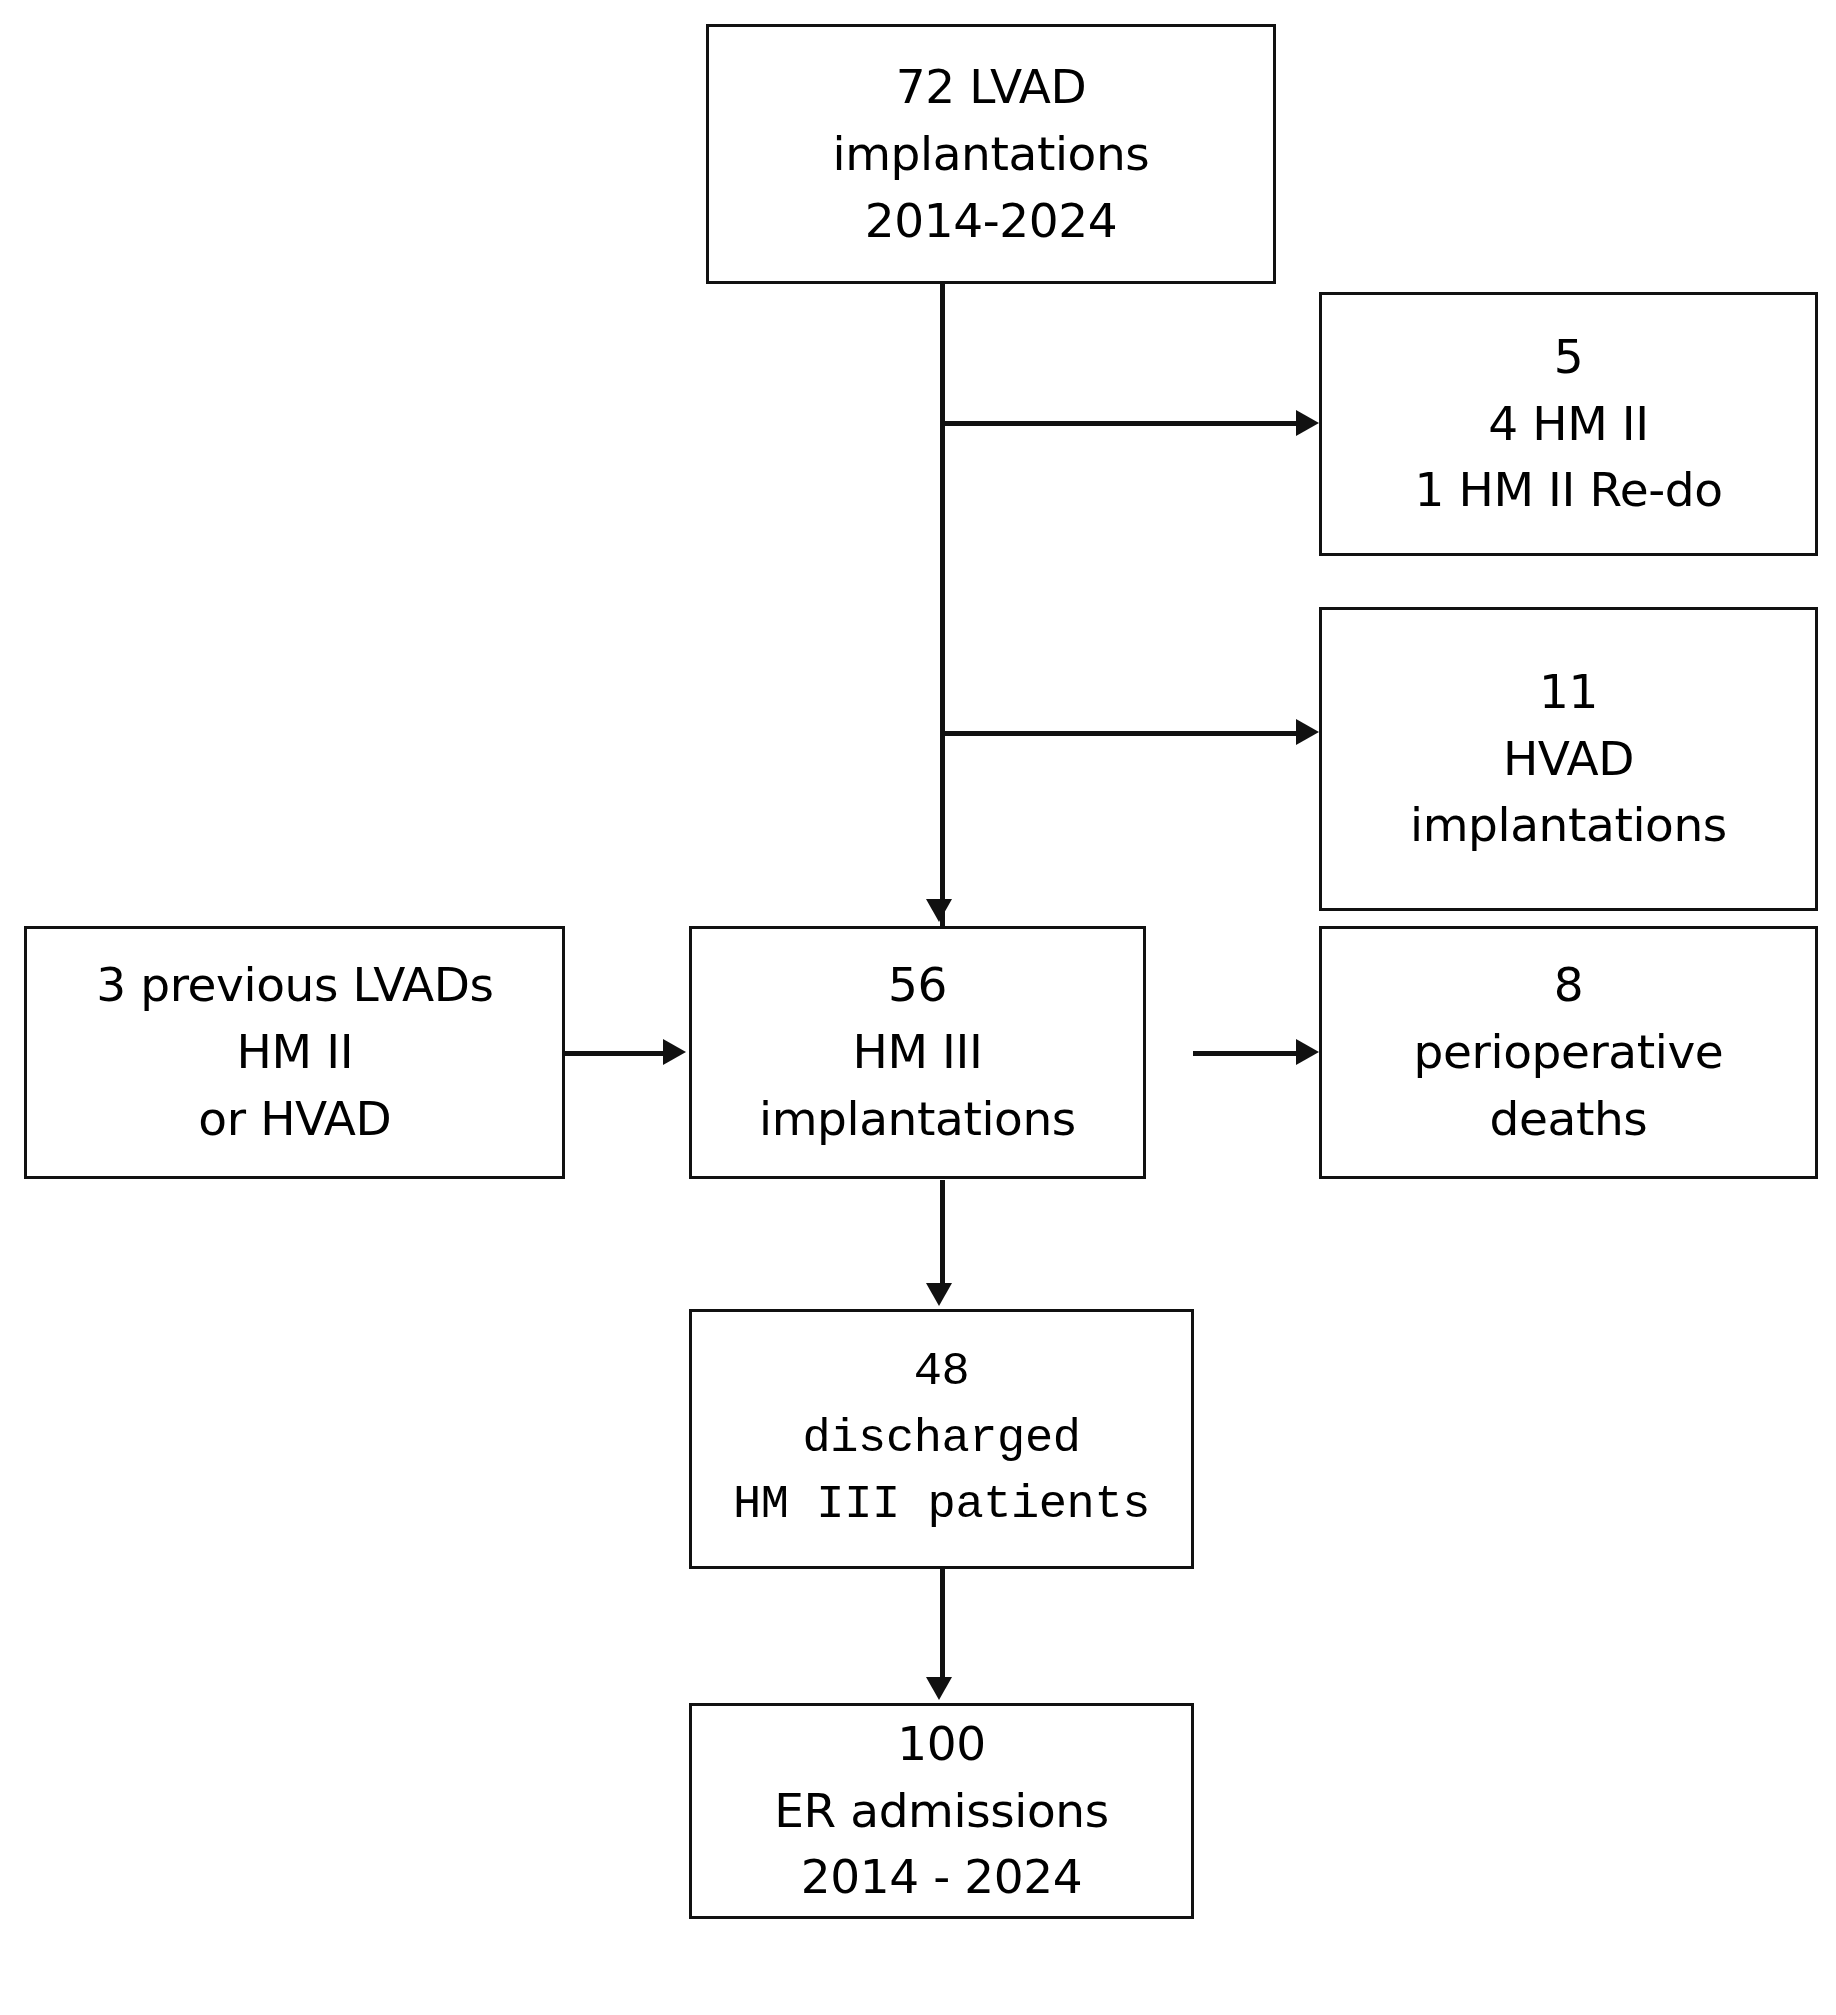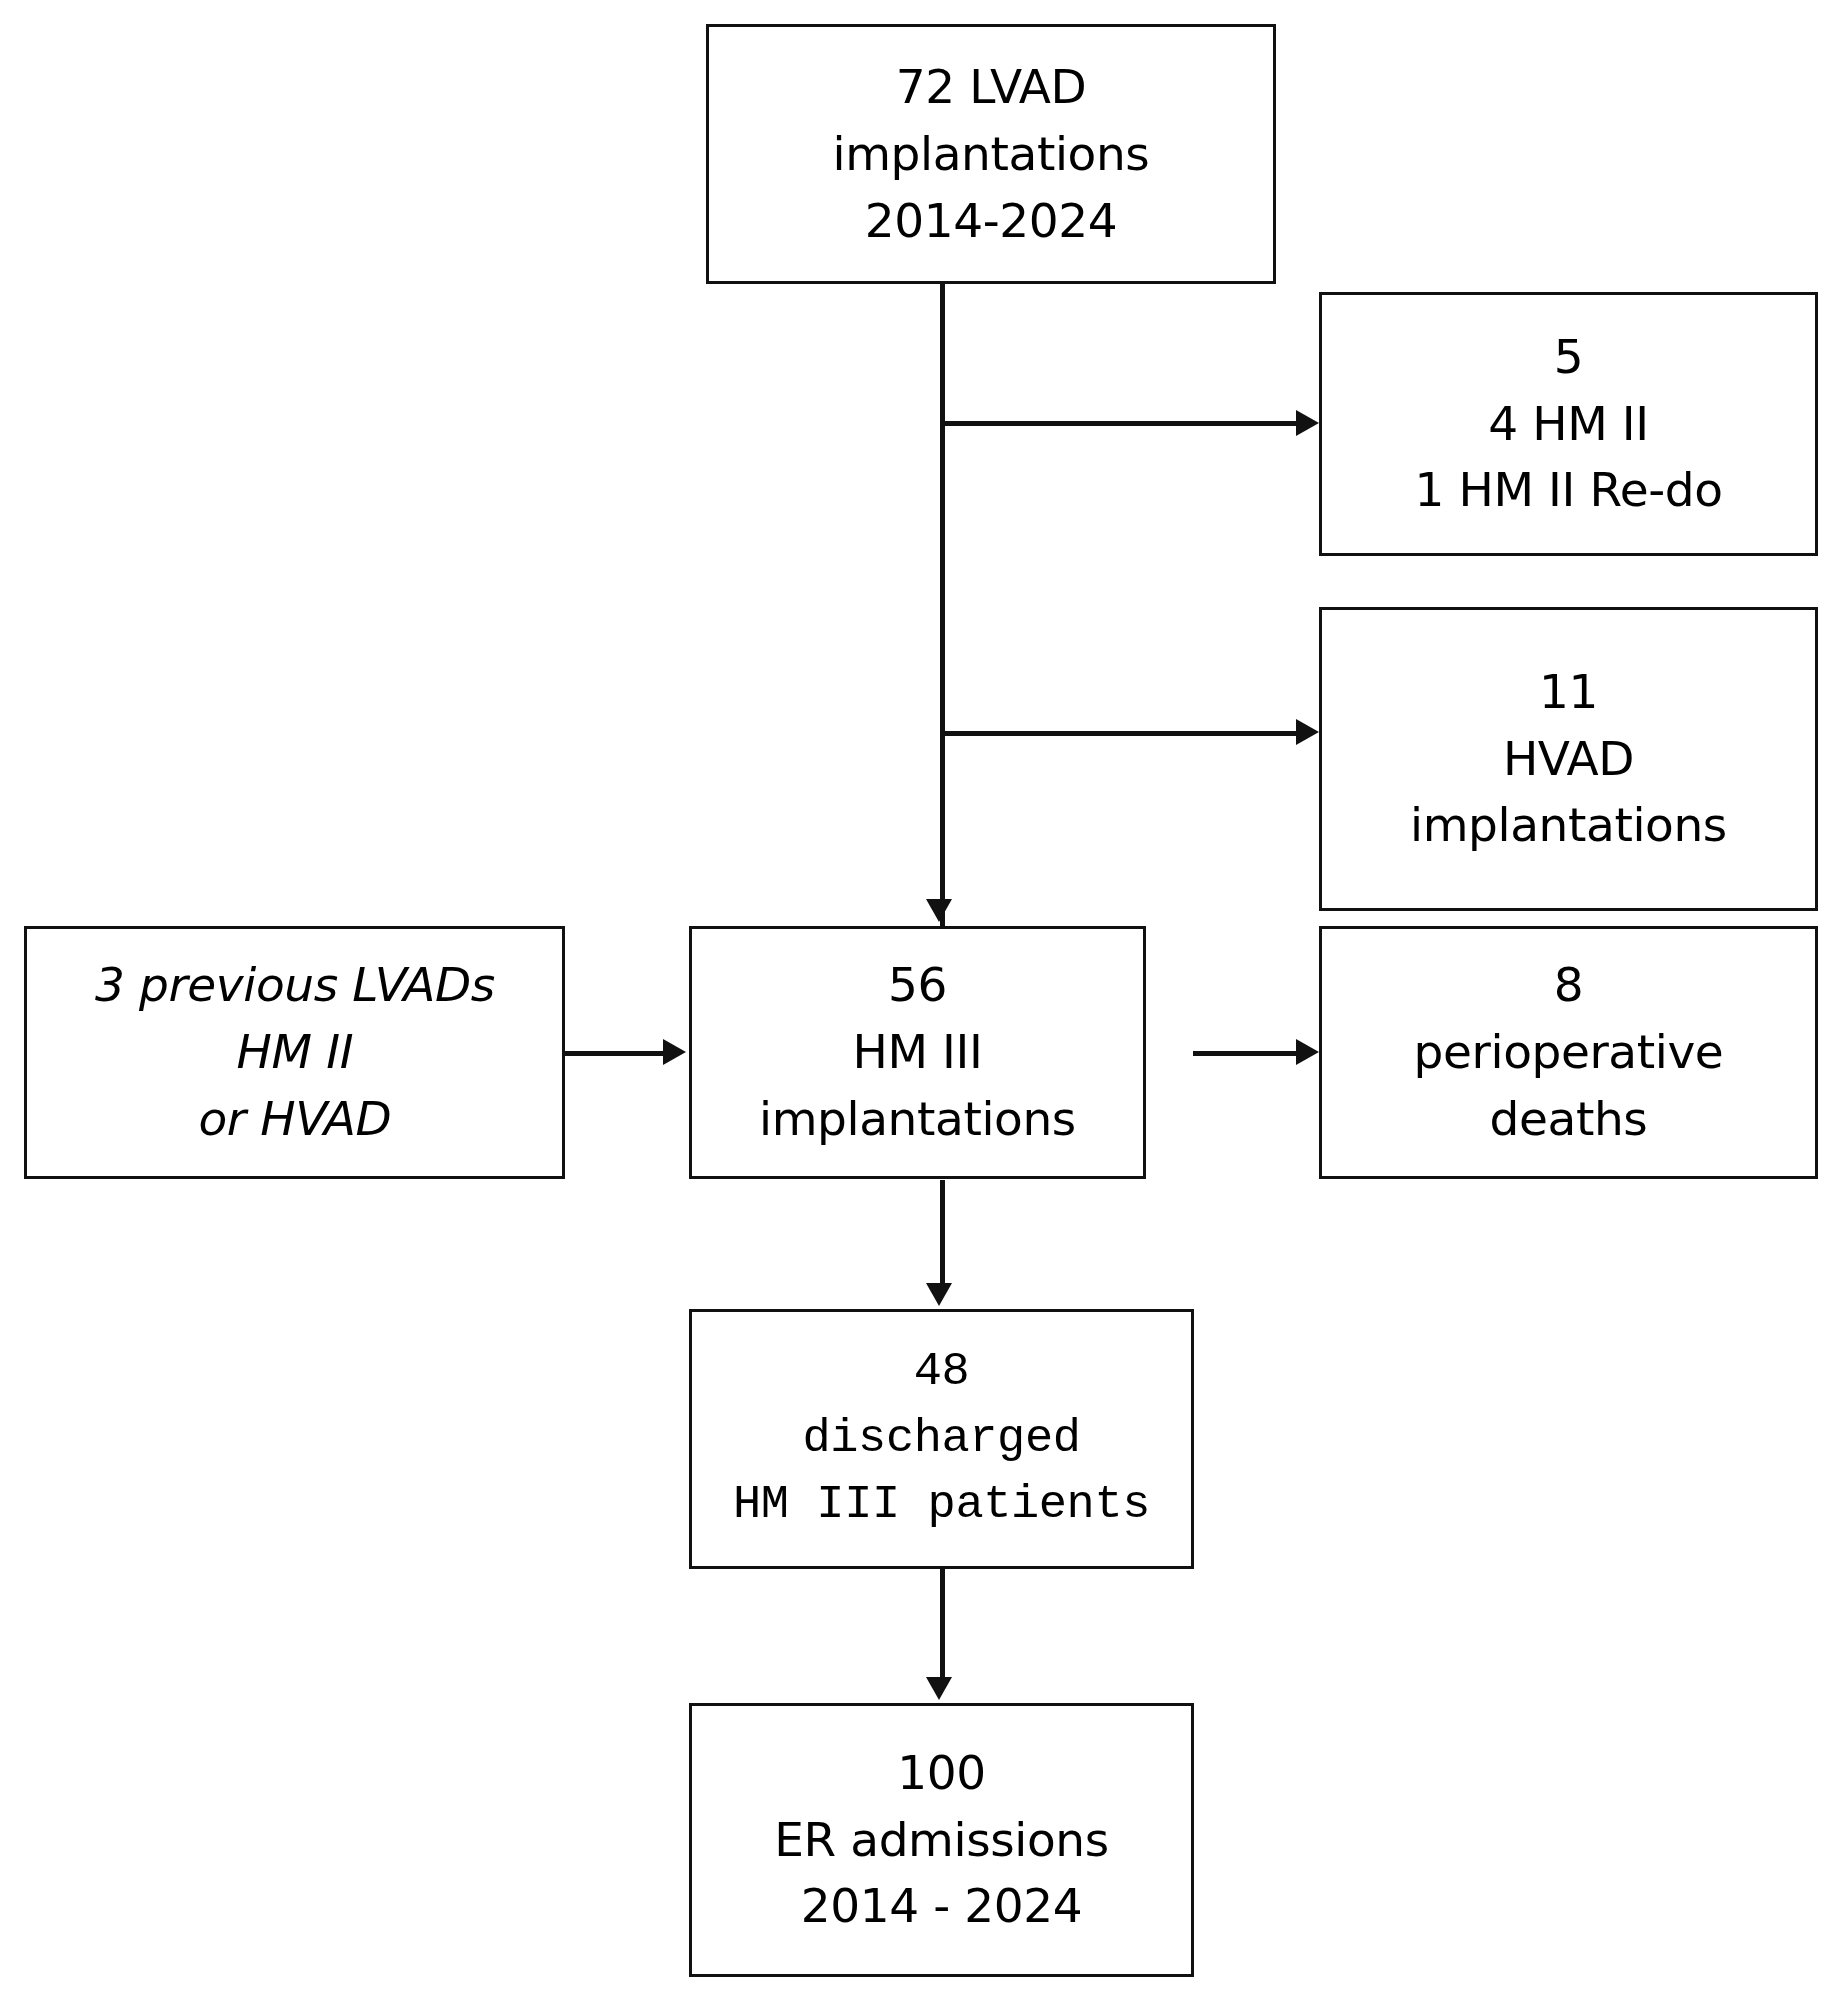--- a/index.html
+++ b/index.html
@@ -35,25 +35,25 @@
   }
   .node .line {
     display: block;
     white-space: nowrap;
   }
 
   
   #node-total       { left: 691px;  top: 24.4px;   width: 570px; height: 260px; margin-left: 15px; }
   #node-hm2         { left: 1319px; top: 292px;  width: 499px; height: 264px; }
   #node-hvad        { left: 1319px; top: 607px;  width: 499px; height: 304px; }
-  #node-previous    { left: 24.4px;   top: 926px; width: 541px; height: 253px; font-style: italic; }
+  #node-previous    { left: 24.4px;   top: 926px; width: 541px; height: 253px; }
   #node-hm3         { left: 689px;  top: 926px; width: 457px; height: 253px; }
   #node-deaths      { left: 1319px; top: 926px; width: 499px; height: 253px; }
   #node-discharged  { left: 689px;  top: 1309px; width: 505px; height: 260px; font-family: Liberation Mono, monospace; }
-  #node-er          { left: 689px;  top: 1703px; width: 505px; height: 274px; }
+  #node-er          { left: 689px;  top: 1703px; width: 505px; height: 216px; }
 
   
   .edge {
     position: absolute;
     background: #111111;
   }
   .edge.v { width: 4.6px; }
   .edge.h { height: 4.6px; }
 
   .arrowhead {

